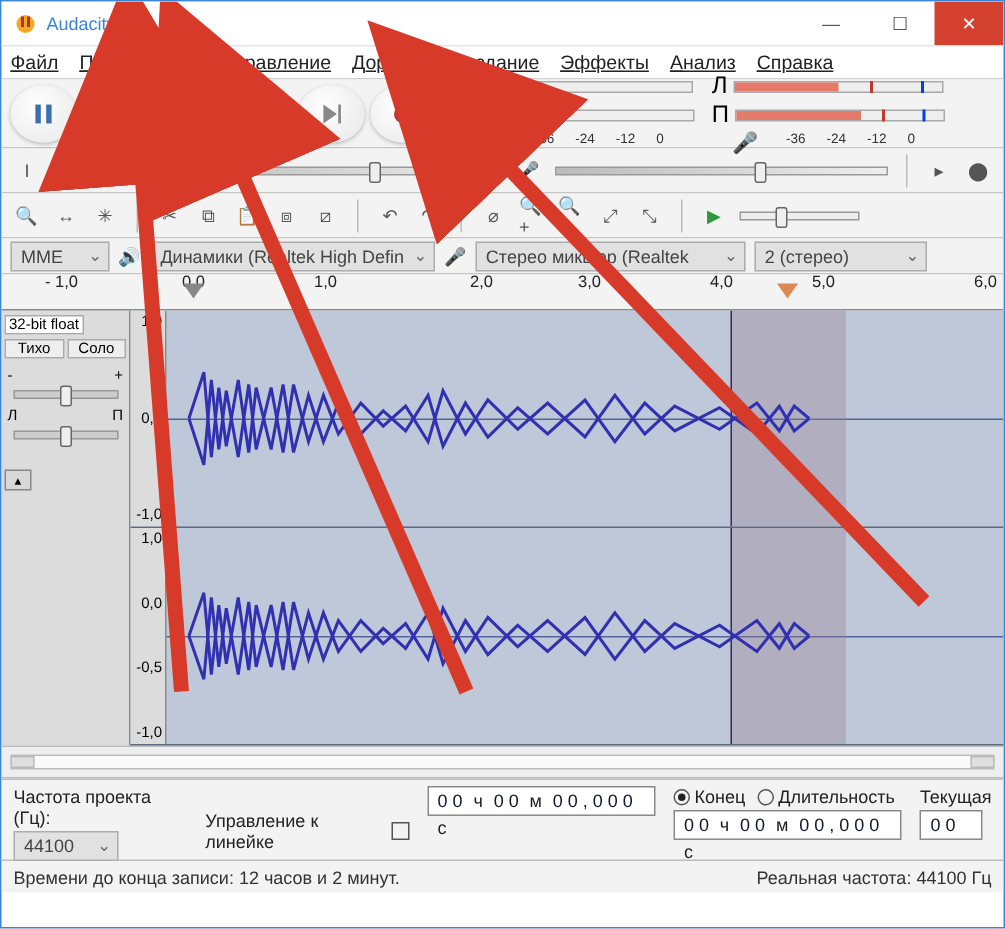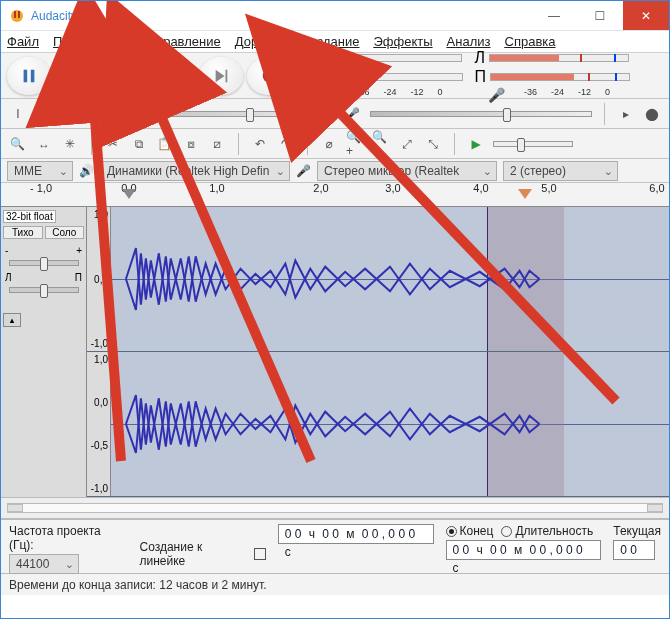--- a/index.html
+++ b/index.html
@@ -312,21 +312,21 @@
 <div class="scroll-row">
   <div class="hline"></div>
 </div>
 
 <div class="sel-row">
   <div class="sel-group">
     <span>Частота проекта (Гц):</span>
     <div class="combo" style="width:70px">44100</div>
   </div>
   <div class="sel-group" style="margin-top:16px; flex-direction:row; align-items:center; gap:4px;">
-    <span>Создание к линейке</span>
+    <span>Управление к линейке</span>
     <span class="checkbox"></span>
   </div>
   <div class="sel-group">
     <span class="time-box"><span class="zz">0 0</span> <span>ч</span> <span class="zz">0 0</span> <span>м</span> <span class="zz">0 0 , 0 0 0</span> <span>с</span></span>
   </div>
   <div class="sel-group">
     <div style="display:flex; gap:8px;">
       <span class="radio">
           <span class="dot checked"></span>
           <span>Конец</span>
@@ -339,20 +339,21 @@
     <span class="time-box"><span class="zz">0 0</span> <span>ч</span> <span class="zz">0 0</span> <span>м</span> <span class="zz">0 0 , 0 0 0</span> <span>с</span></span>
   </div>
   <div class="sel-group">
     <span>Текущая</span>
     <span class="time-box" style="width:42px; overflow:hidden;"><span class="zz">0 0</span> </span>
   </div>
 </div>
 
 <div class="status">
   <span>Времени до конца записи: 12 часов и 2 минут.</span>
+  <span>Реальная частота: 44100 Гц</span>
 </div>
 
 <svg class="arrows" width="670" height="619">
   <defs>
     <marker id="ah" markerWidth="14" markerHeight="14" refX="3" refY="7" orient="auto">
       <path d="M0 0 L14 7 L0 14 Z" fill="#d83a2a"></path>
     </marker>
   </defs>
   <line x1="120" y1="460" x2="92" y2="92" stroke="#d83a2a" stroke-width="10" marker-end="url(#ah)"></line>
   <line x1="310" y1="460" x2="150" y2="92" stroke="#d83a2a" stroke-width="10" marker-end="url(#ah)"></line>

